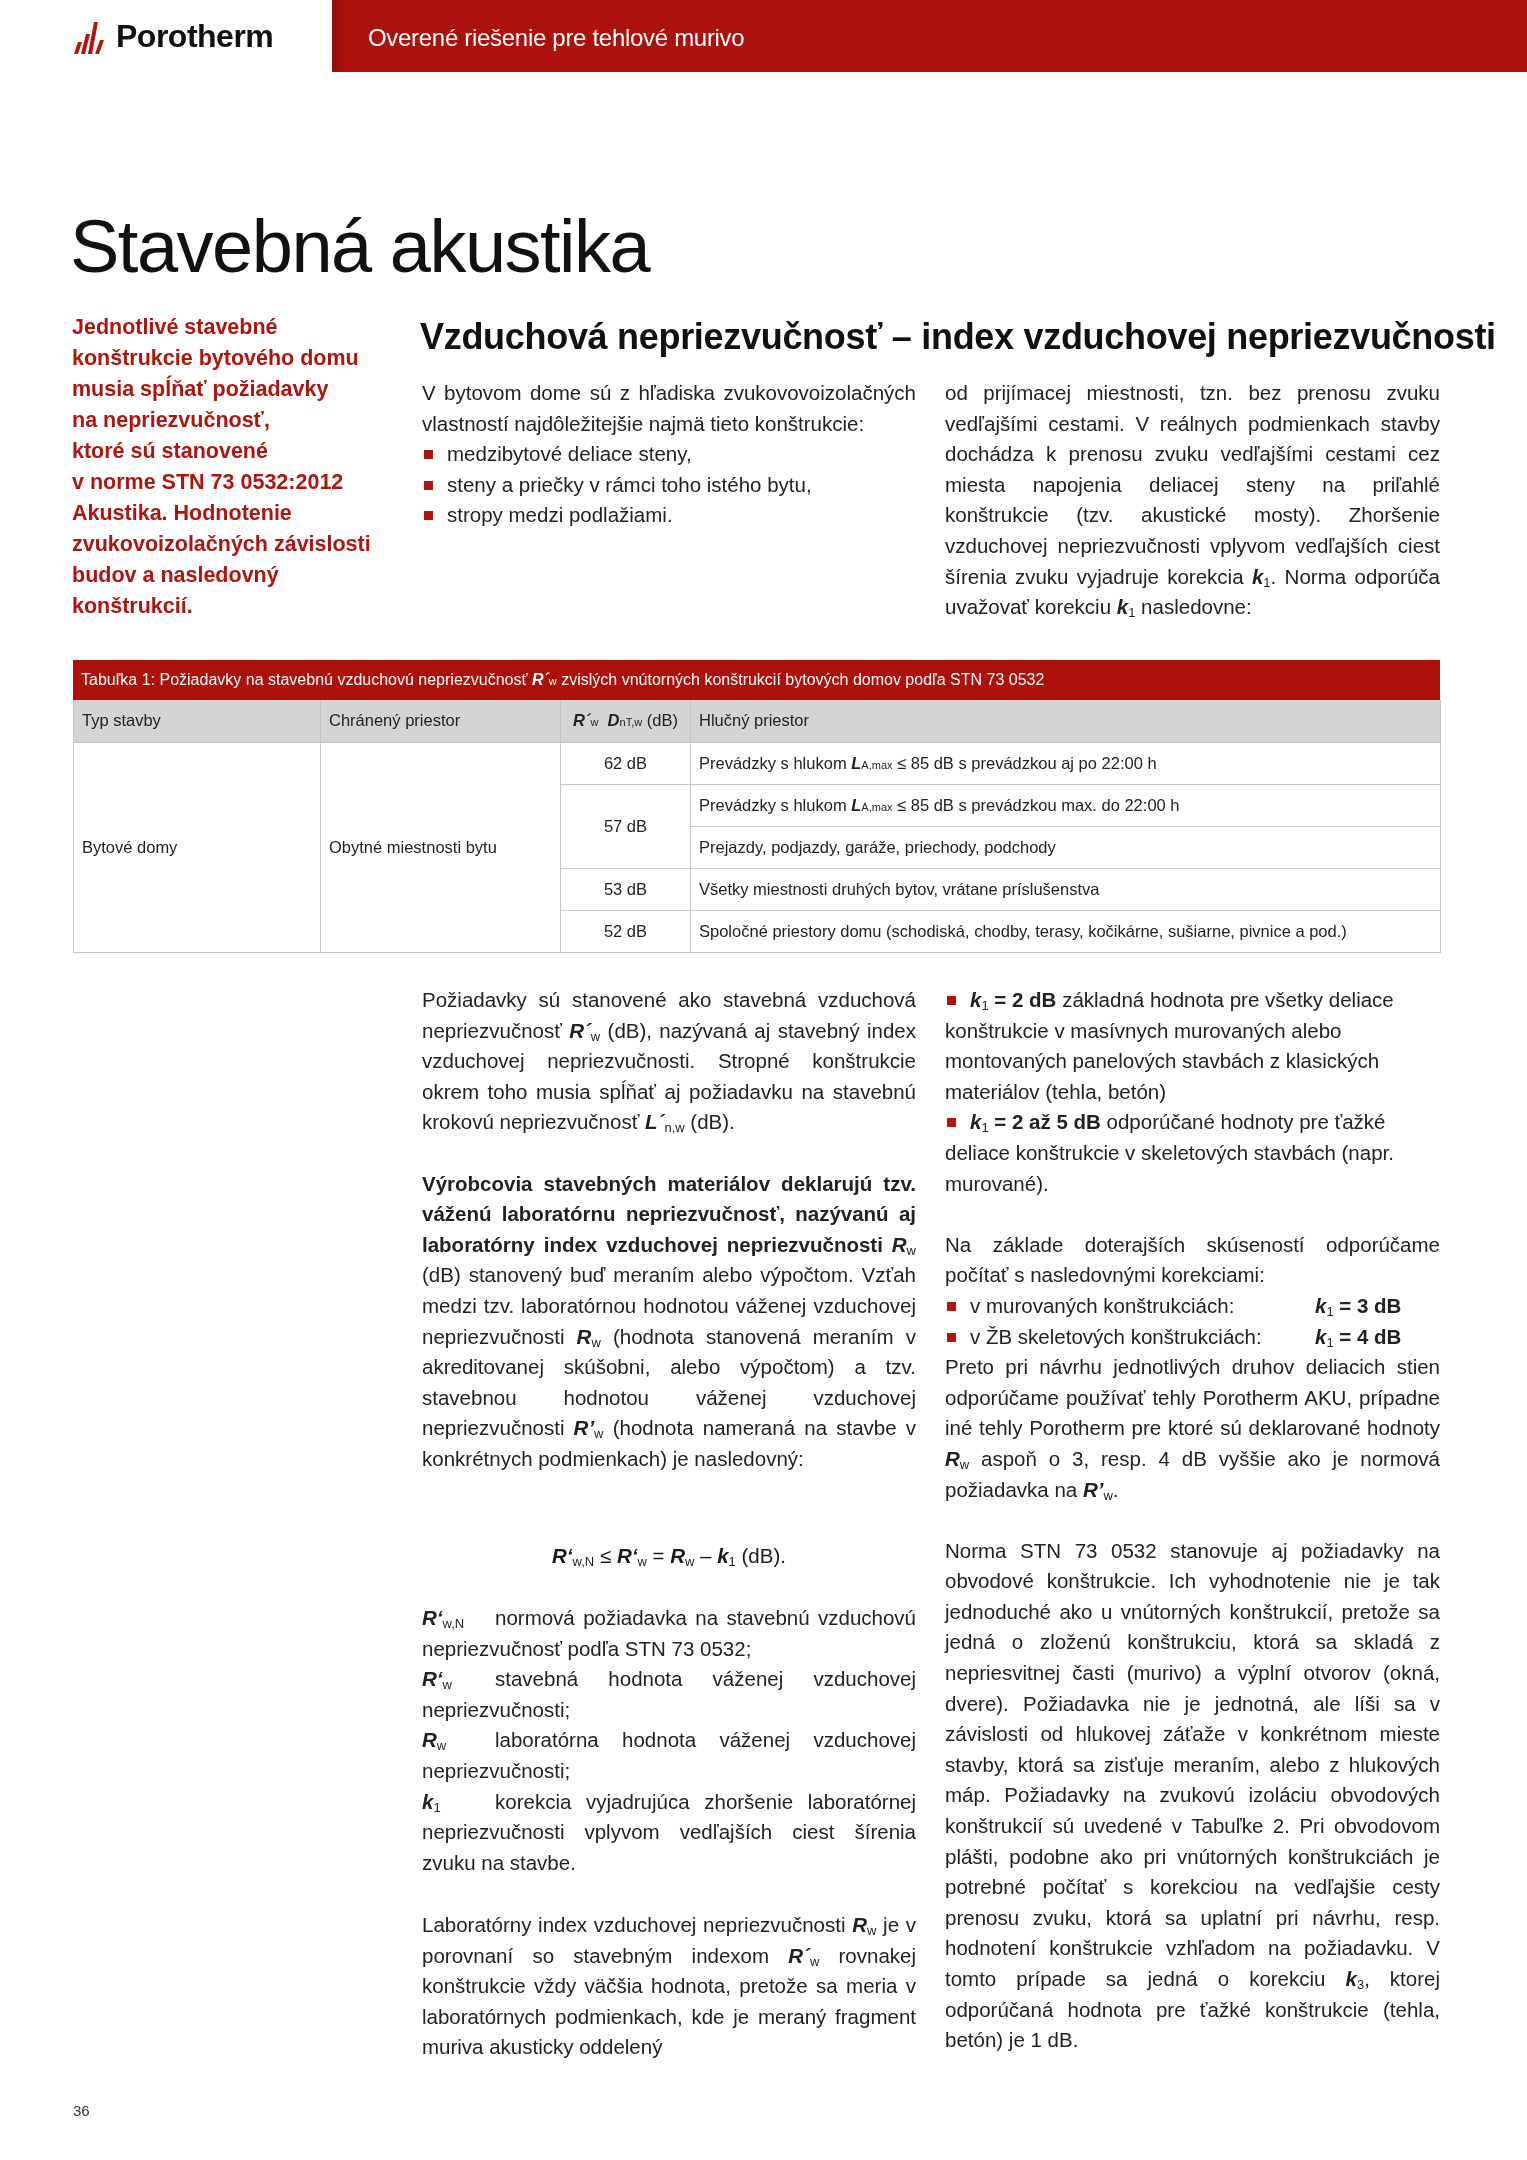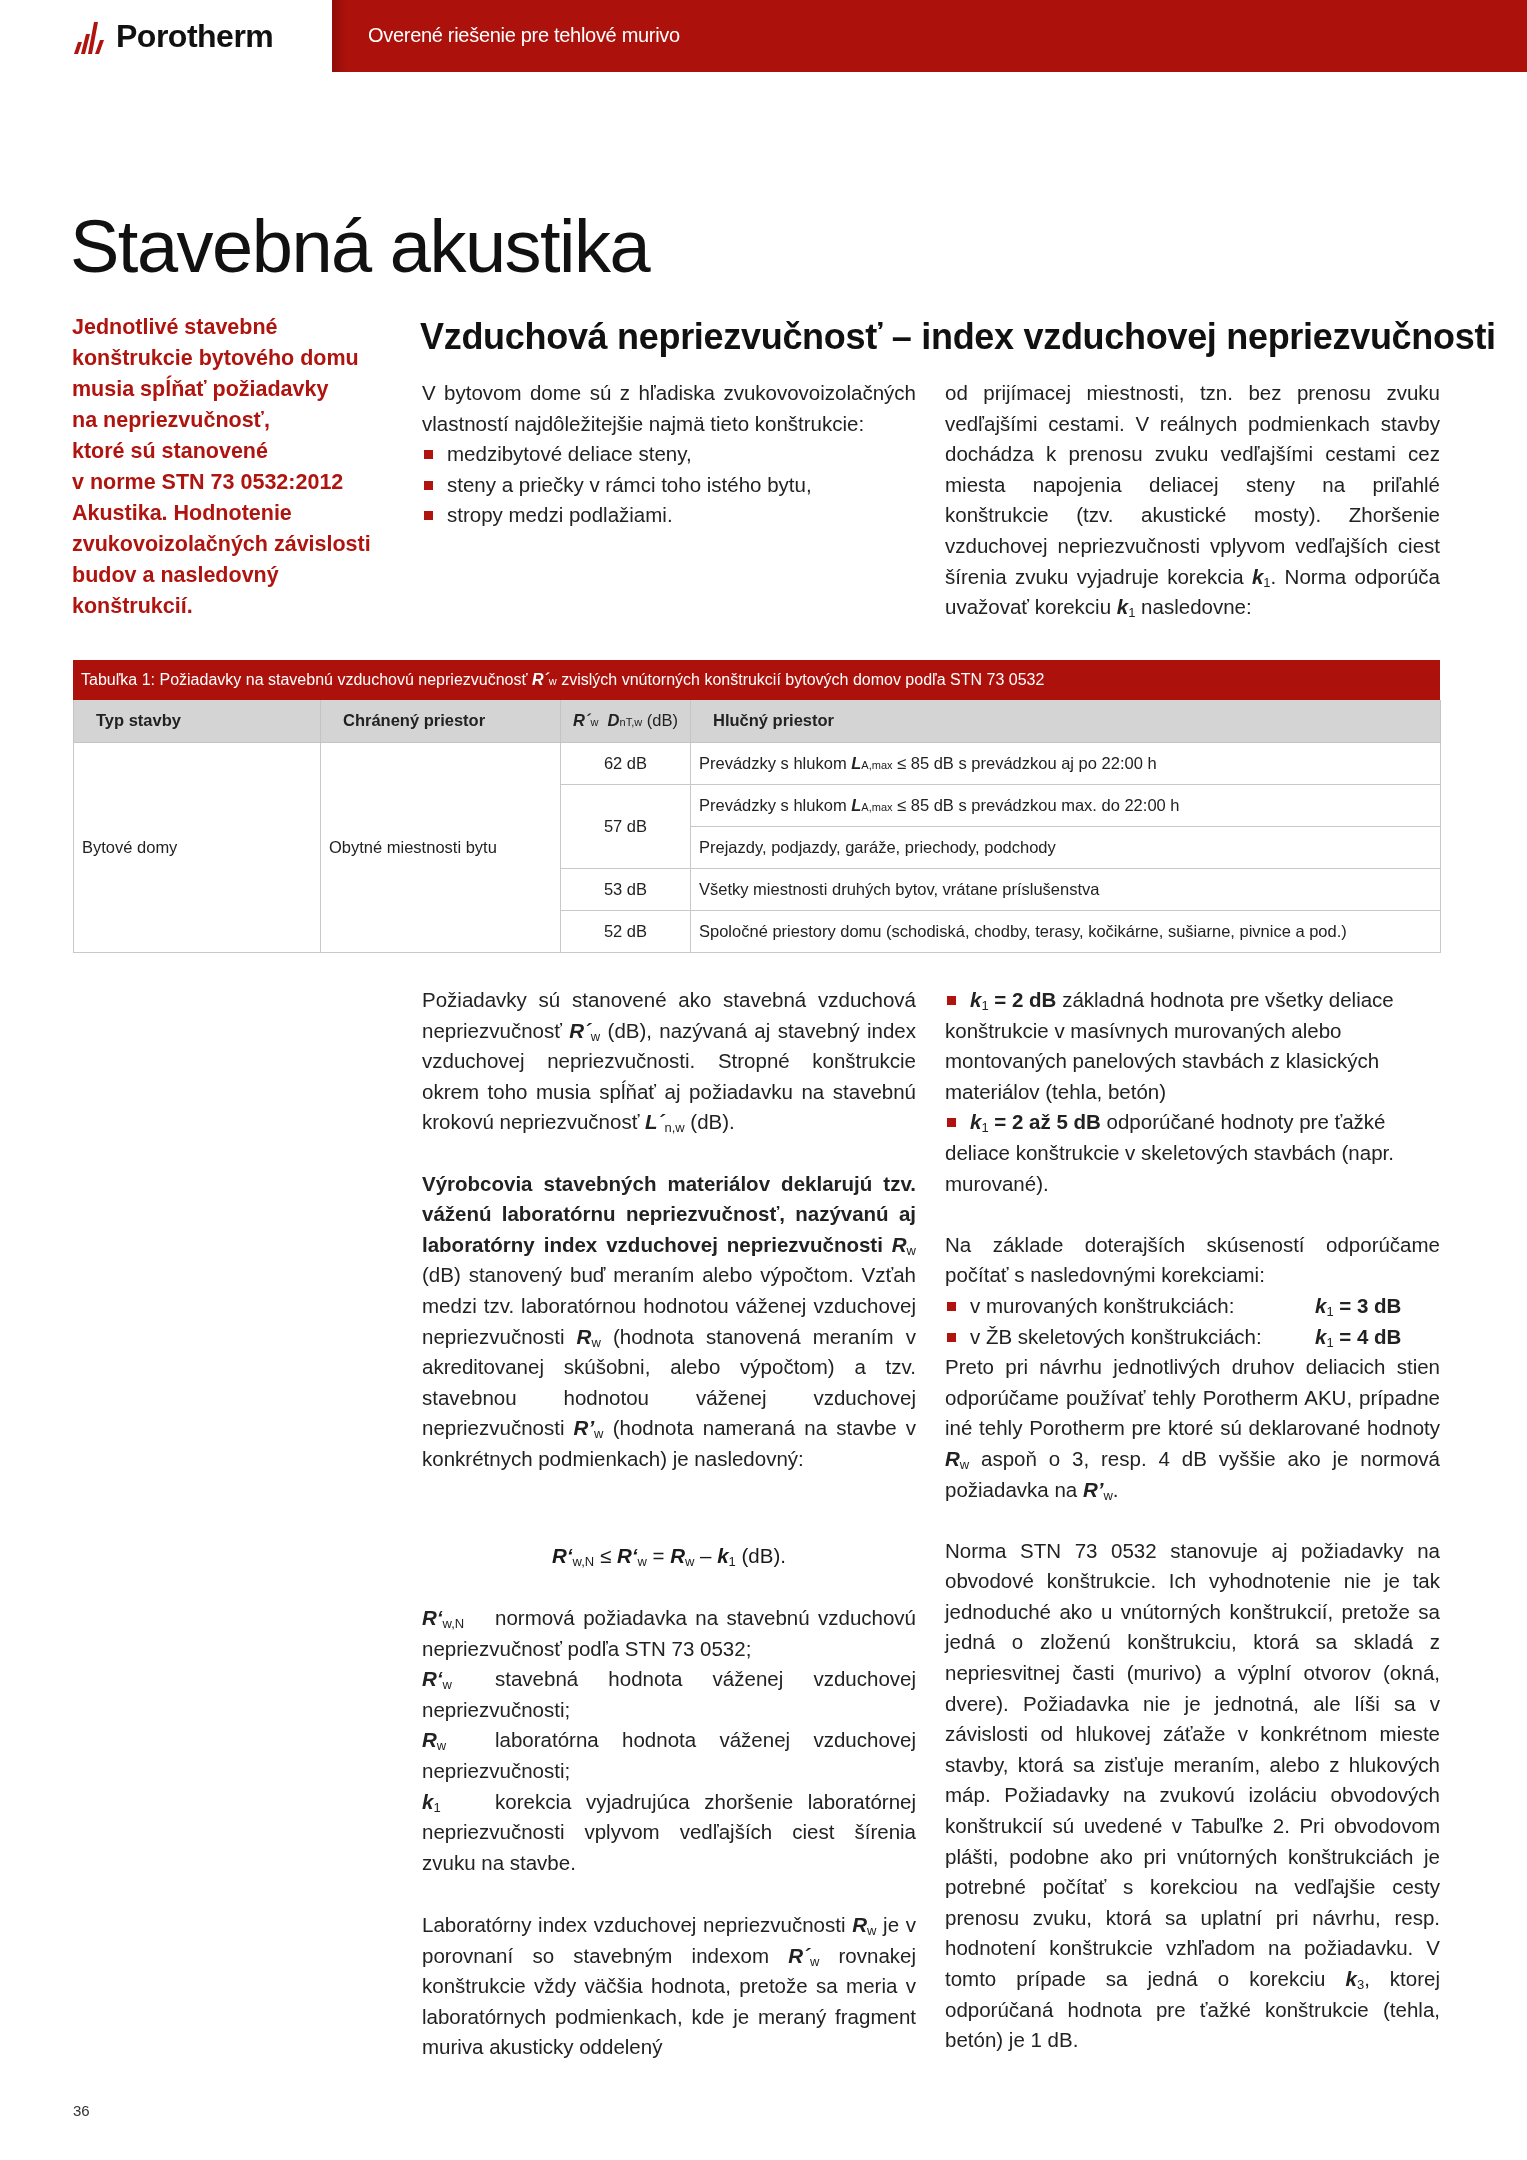--- a/index.html
+++ b/index.html
@@ -6,21 +6,21 @@
   html, body { width: 1527px; height: 2160px; background: #ffffff; overflow: hidden; }
   body { position: relative; font-family: "Liberation Sans", sans-serif; color: #1a1a1a; }
 
   
   .header { position: absolute; left: 0; top: 0; width: 1527px; height: 72px; }
   .logo { position: absolute; left: 72px; top: 14px; height: 44px; display: flex; align-items: center; }
   .logo-mark { width: 40px; height: 40px; margin-right: 4px; }
   .logo-text { font-family: "Liberation Sans", sans-serif; font-weight: bold; font-size: 32px; color: #111; letter-spacing: -0.5px; }
   .header-band { position: absolute; left: 332px; top: 0; right: 0; height: 72px;
     background: linear-gradient(90deg, #8f0d0a 0px, #ad110c 14px, #ad110c 100%); }
-  .header-band .tagline { position: absolute; left: 36px; top: 24px; color: #fff; font-size: 20px; font-weight: normal; letter-spacing: -0.3px; }
+  .header-band .tagline { position: absolute; left: 36px; top: 24px; color: #fff; font-size: 24px; font-weight: normal; letter-spacing: -0.3px; }
 
   
   .page-title { position: absolute; left: 70px; top: 210px; font-size: 74px; font-weight: normal; color: #111; letter-spacing: -1.5px; line-height: 1; }
 
   
   .sidebar { position: absolute; left: 72px; top: 312px; width: 330px; color: #b0140f; font-size: 21.5px; font-weight: bold; line-height: 31px; }
   .sidebar div { white-space: nowrap; }
 
   
   .section-heading { position: absolute; left: 420px; top: 316px; font-size: 36px; font-weight: bold; color: #111; letter-spacing: -0.3px; white-space: nowrap; }
@@ -34,21 +34,21 @@
   ul.bullets li::before { content: ""; position: absolute; left: 2px; top: 11px; width: 9px; height: 9px; background: #b0140f; }
 
   .b { font-weight: bold; }
   .bi { font-weight: bold; font-style: italic; }
   sub { font-size: 13px; vertical-align: -3px; line-height: 0; }
 
   
   .table-wrap { position: absolute; left: 73px; top: 660px; width: 1367px; }
   .table-title { background: #ad110c; color: #fff; font-size: 16px; height: 40px; line-height: 40px; padding-left: 8px; white-space: nowrap; }
   table { border-collapse: collapse; width: 1367px; table-layout: fixed; font-size: 16.5px; color: #222; }
-  th { background: #d4d4d4; height: 42px; text-align: left; font-weight: bold; padding-left: 22px; border: 1px solid #c4c4c4; border-top: none; }
+  th { background: #d4d4d4; height: 42px; text-align: left; font-weight: normal; padding-left: 8px; border: 1px solid #c4c4c4; border-top: none; }
   th.rw { font-weight: normal; text-align: center; padding-left: 0; }
   td { border: 1px solid #c8c8c8; height: 42px; padding-left: 8px; vertical-align: middle; }
   td.val { text-align: center; padding-left: 0; }
   td.desc { white-space: nowrap; }
   .sm { font-size: 11px; }
 
   .formula { position: absolute; left: 422px; width: 494px; text-align: center; font-size: 20.5px; }
   .defs .term { display: inline-block; width: 73px; }
 
   .page-number { position: absolute; left: 73px; top: 2102px; font-size: 15px; color: #333; }

